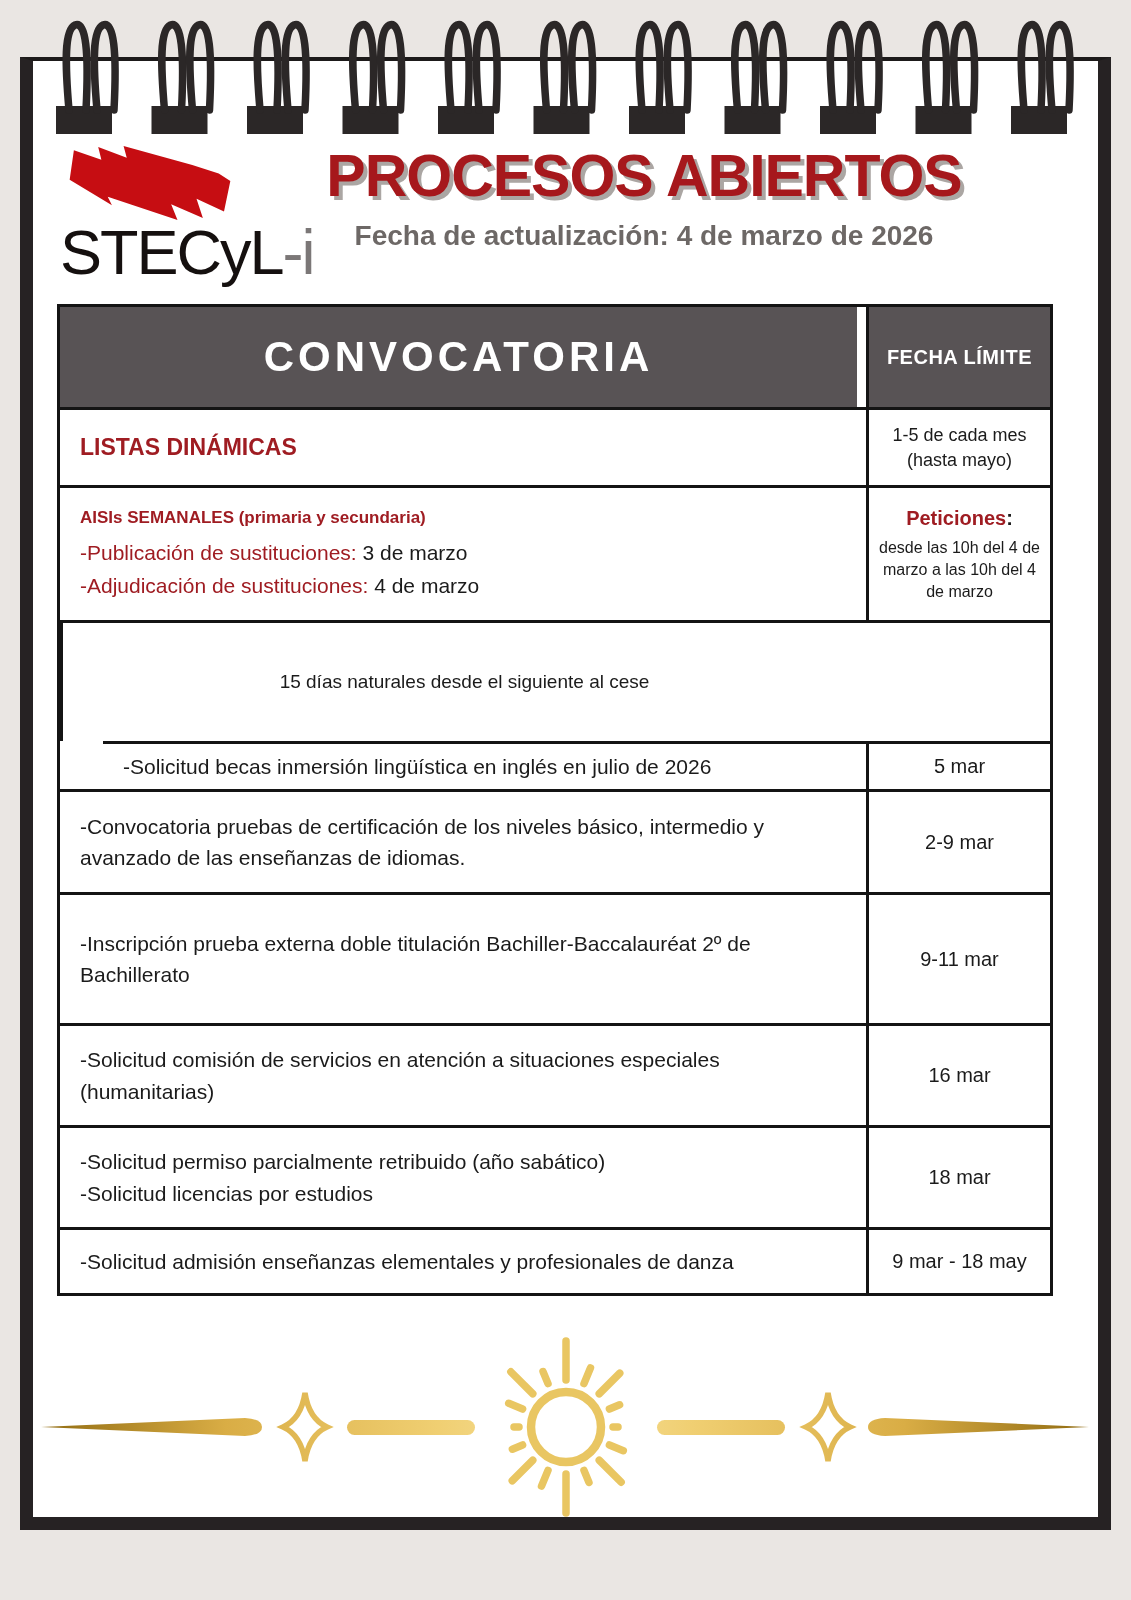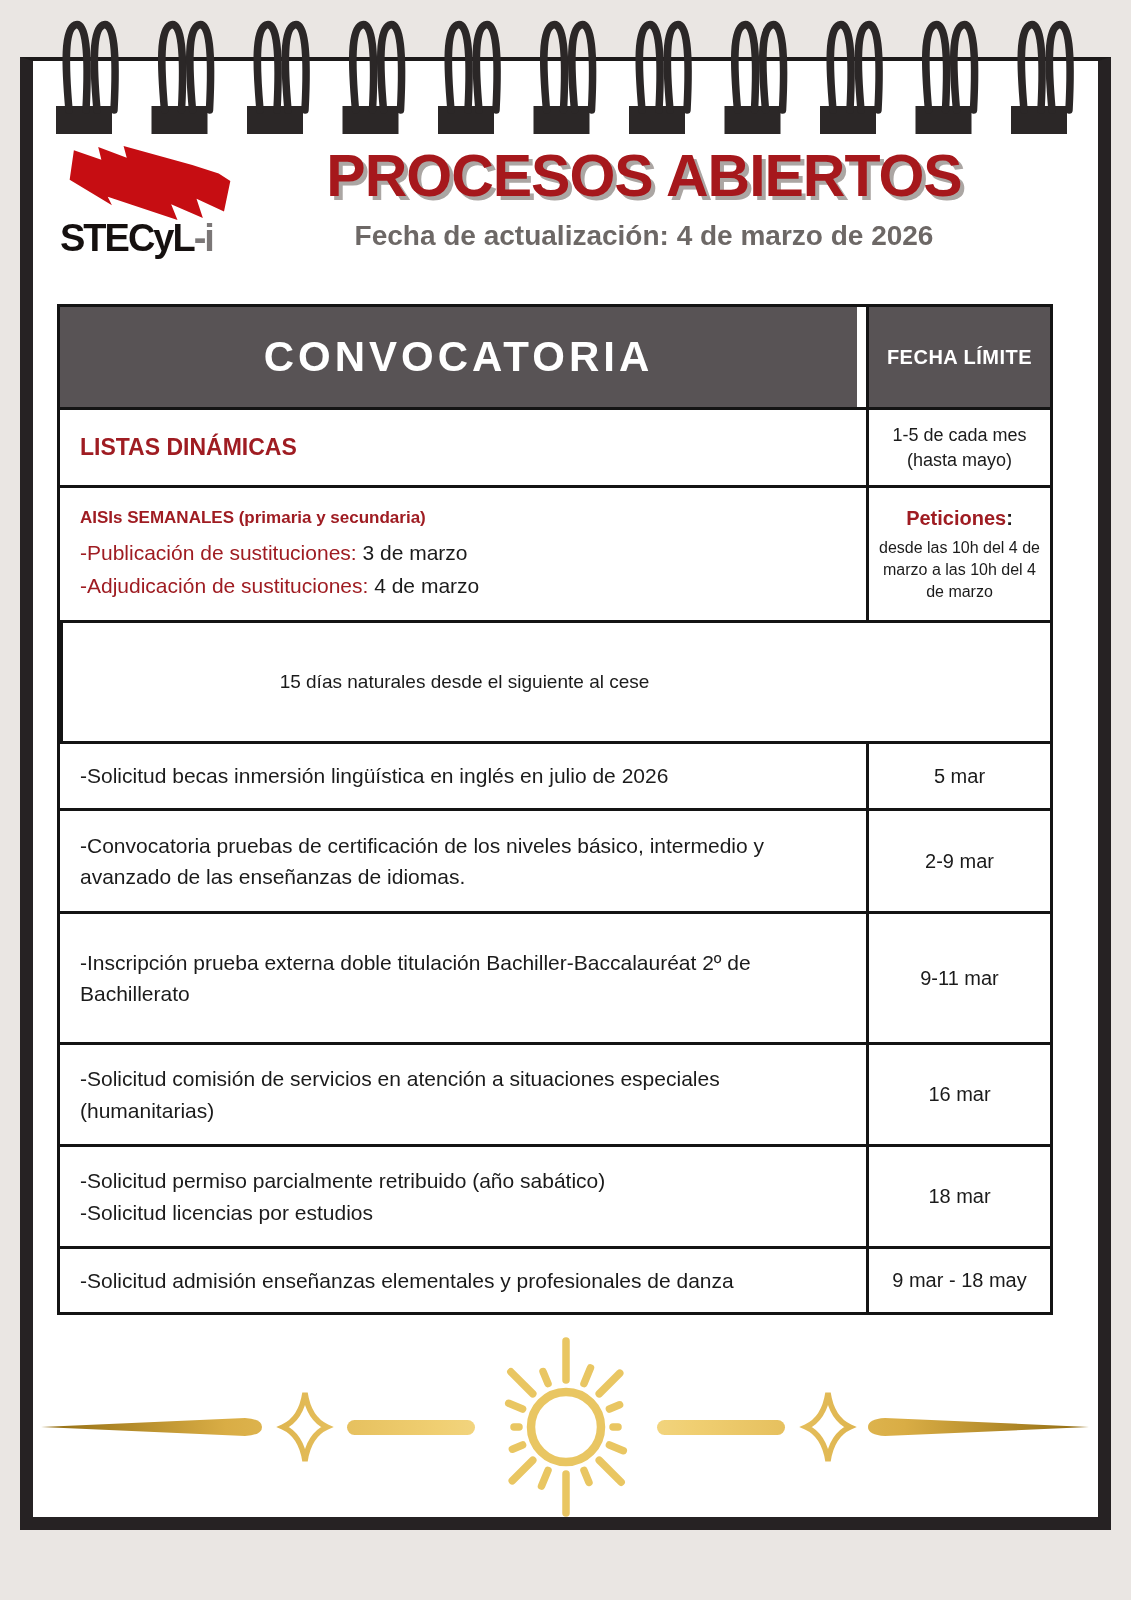--- a/index.html
+++ b/index.html
@@ -10,21 +10,21 @@
   .card{
     position:absolute;left:20px;top:57px;width:1091px;height:1473px;
     background:#ffffff;box-sizing:border-box;
     border-left:13px solid #262223;border-right:13px solid #262223;
     border-bottom:13px solid #262223;border-top:4px solid #1d1a1a;
   }
   .spirals{position:absolute;left:56px;top:18px;z-index:5;}
   .logo-flag{position:absolute;left:64px;top:146px;z-index:2;}
   .logo-text{
     position:absolute;left:60px;top:218px;z-index:2;
-    font-size:38px;font-weight:700;letter-spacing:-2px;color:#15100f;line-height:1.1;
+    font-size:63px;font-weight:400;letter-spacing:-2px;color:#15100f;line-height:1.1;
   }
   .logo-text .gray{color:#7b7777;}
   .title-block{position:absolute;left:238px;top:146px;width:812px;text-align:center;z-index:2;}
   .big-title{
     margin:0;font-size:59px;font-weight:800;letter-spacing:-1px;line-height:1.05;
     color:#a6181c;white-space:nowrap;text-shadow:4px 4px 0 #aba6a3;
   }
   .subtitle{margin-top:12px;font-size:28px;font-weight:700;color:#6d6866;}
 
   .proc-table{
@@ -126,21 +126,21 @@
       <div class="pet-text">desde las 10h del 4 de marzo a las 10h del 4 de marzo</div>
     </div>
   </div>
 
   <div class="trow bt" style="height:121px;">
     <div class="cell-r dl-mid">
         <span>15 días naturales desde el siguiente al cese</span>
       </div>
   </div>
 
-  <div class="trow bt" style="height:67px;">
+  <div class="trow bt" style="height:48px;margin-left:43px;">
     <div class="cell-l">
         <span>-Solicitud becas inmersión lingüística en inglés en julio de 2026</span>
       </div>
     <div class="cell-r">
         <span>5 mar</span>
       </div>
   </div>
 
   <div class="trow bt" style="height:103px;">
     <div class="cell-l">

